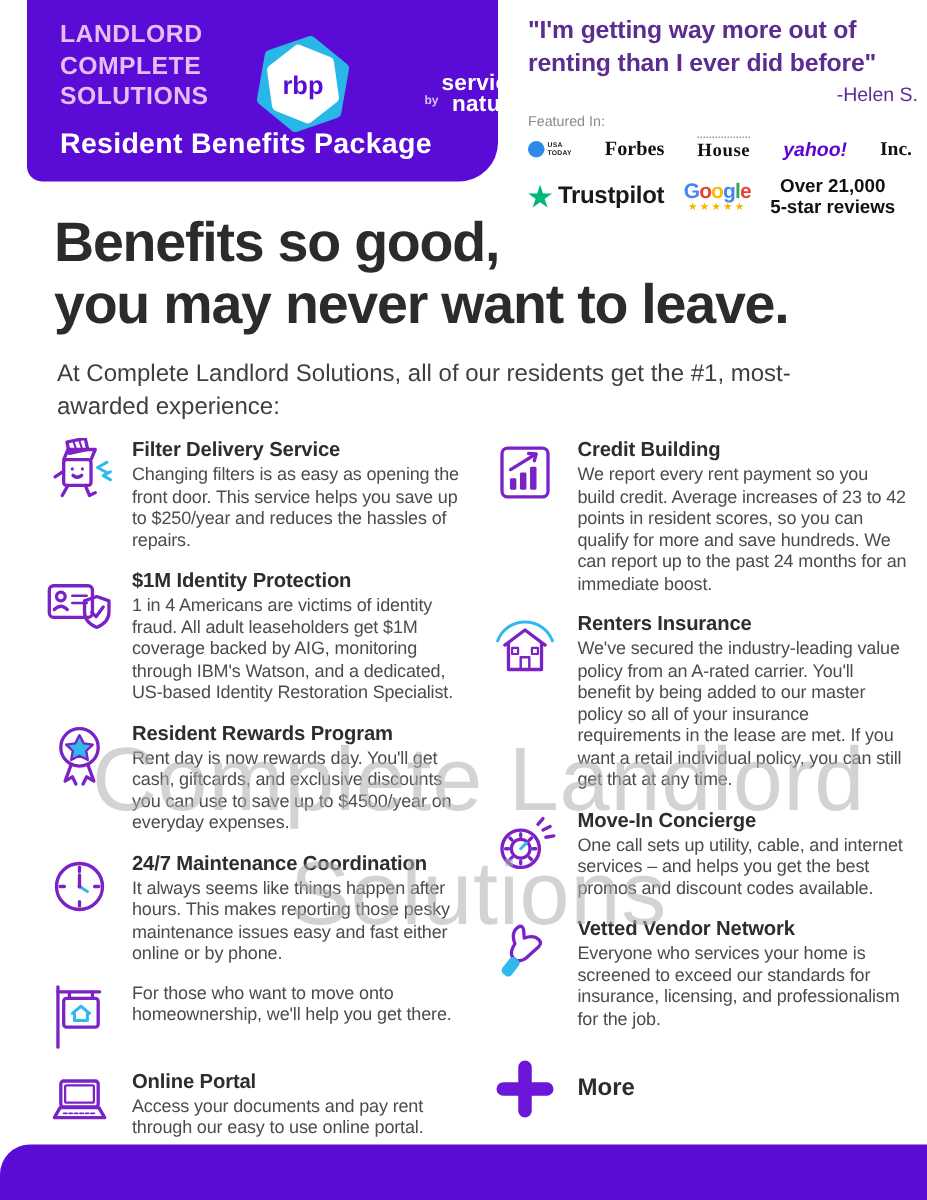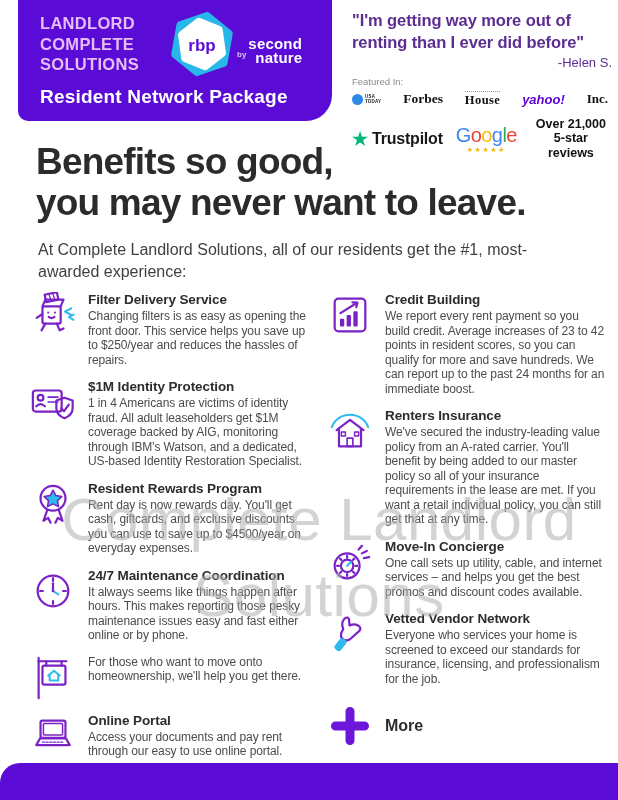--- a/index.html
+++ b/index.html
@@ -23,21 +23,21 @@
   .header-box{
     position:absolute;left:18px;top:0;width:314px;height:121px;
     background:var(--purple);
     border-radius:0 0 26px 10px;
   }
   .brand-name{
     position:absolute;left:22px;top:13px;
     font-size:16.5px;font-weight:bold;line-height:1.25;
     color:#E5BDF4;letter-spacing:.3px;
   }
-  .logo-cluster{position:absolute;left:152px;top:12px;display:flex;align-items:center;}
+  .logo-cluster{position:absolute;left:152px;top:24px;display:flex;align-items:center;gap:46px;}
   .rbp-badge{width:64px;height:64px;flex:0 0 64px;}
   .sn-wrap{display:flex;align-items:flex-start;margin-left:3px;margin-top:14px;}
   .sn-by{font-size:8px;color:rgba(255,255,255,.75);font-weight:bold;margin-top:13px;margin-right:2px;}
   .sn-lines{color:#fff;font-weight:bold;font-size:15px;line-height:.92;letter-spacing:.2px;}
   .sn-lines div:last-child{padding-left:7px;}
   .package-label{
     position:absolute;left:22px;bottom:13px;
     font-size:19px;font-weight:bold;color:#fff;letter-spacing:.2px;
   }
   
@@ -50,21 +50,21 @@
   .usatoday-ball{width:11px;height:11px;border-radius:50%;background:#2E8AE6;}
   .usatoday-text{font-size:4.5px;font-weight:bold;color:#1a1a1a;line-height:1.15;letter-spacing:.2px;}
   .forbes{font-family:"Liberation Serif",serif;font-weight:bold;font-size:13.5px;color:#111;}
   .house{font-family:"Liberation Serif",serif;font-weight:bold;font-size:12.5px;color:#111;letter-spacing:.4px;border-top:1px dotted #999;padding-top:1px;}
   .yahoo{font-weight:bold;font-style:italic;font-size:13px;color:#5F01D1;}
   .inc{font-family:"Liberation Serif",serif;font-weight:bold;font-size:13px;color:#111;}
   .reviews-row{display:flex;align-items:center;margin-top:9px;gap:13px;}
   .trustpilot{display:flex;align-items:center;gap:4px;font-size:16px;font-weight:bold;color:#191919;letter-spacing:-.2px;}
   .tp-star{color:#00B67A;font-size:18px;line-height:1;}
   .google{text-align:center;line-height:1;}
-  .google-word{font-size:20px;font-weight:normal;letter-spacing:-.6px;}
+  .google-word{font-size:14px;font-weight:bold;letter-spacing:-.6px;}
   .google-stars{color:#F4B400;font-size:7px;letter-spacing:1.5px;margin-top:1px;}
   .review-summary{font-size:12.5px;font-weight:bold;text-align:center;line-height:1.18;color:#111;}
   
   .headline{
     position:absolute;left:36px;top:141px;width:575px;
     font-size:37px;font-weight:bold;color:var(--ink);
     line-height:1.12;letter-spacing:-.8px;
   }
   .intro{
     position:absolute;left:38px;top:239px;width:525px;
@@ -109,26 +109,26 @@
   </div>
   <div class="logo-cluster">
     <svg class="rbp-badge" viewBox="0 0 64 64">
       <polygon points="32,3 57,17 57,47 32,61 7,47 7,17" fill="#29B6E8" stroke="#29B6E8" stroke-width="7" stroke-linejoin="round" transform="rotate(10 32 32)"></polygon>
       <polygon points="32,9 51,20 51,44 32,55 13,44 13,20" fill="#ffffff" stroke="#ffffff" stroke-width="7" stroke-linejoin="round" transform="rotate(-8 32 32)"></polygon>
       <text x="32" y="38.5" text-anchor="middle" font-size="17" font-weight="bold" fill="#5A0CD6" font-family="Liberation Sans, sans-serif">rbp</text>
     </svg>
     <div class="sn-wrap">
       <span class="sn-by">by</span>
       <div class="sn-lines">
-        <div>second</div>
+        <div>service</div>
         <div>nature</div>
       </div>
     </div>
   </div>
-  <div class="package-label">Resident Network Package</div>
+  <div class="package-label">Resident Benefits Package</div>
 </div>
 
 <div class="quote-area">
   <div class="quote">"I'm getting way more out of renting than I ever did before"</div>
   <div class="attribution">-Helen S.</div>
   <div class="featured-label">Featured In:</div>
   <div class="logo-row">
     <span class="usatoday">
       <span class="usatoday-ball"></span>
       <span class="usatoday-text">

